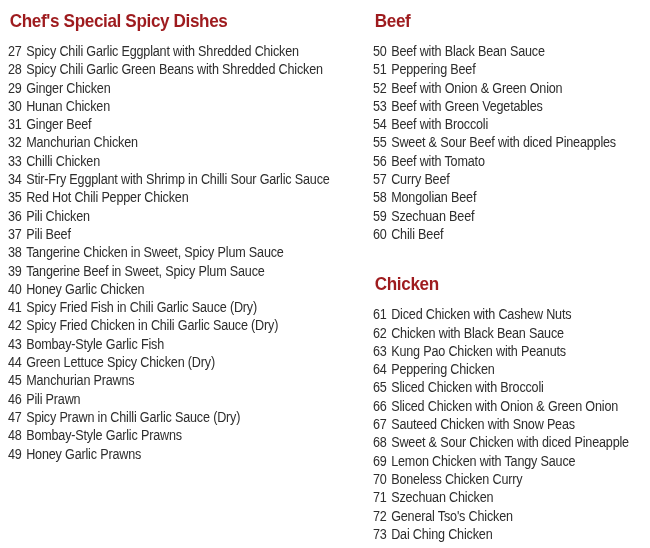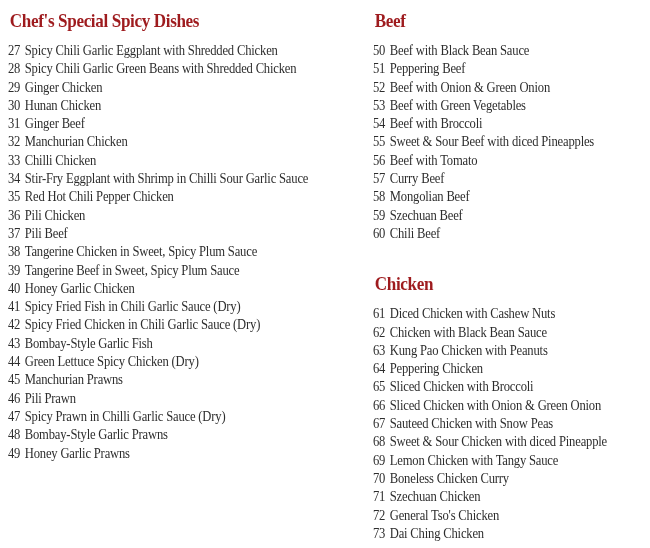--- a/index.html
+++ b/index.html
@@ -6,21 +6,21 @@
     margin: 0;
     padding: 0;
     background: #ffffff;
   }
   .menu-page {
     position: relative;
     width: 648px;
     height: 548px;
     background: #ffffff;
     overflow: hidden;
-    font-family: Liberation Serif, serif;
+    font-family: Liberation Sans, sans-serif;
   }
   .col {
     position: absolute;
     top: 10px;
     transform: scaleX(0.9);
     transform-origin: 0 0;
     white-space: nowrap;
   }
   .col-left  { left: 8px;  width: 400px; }
   .col-right { left: 373px; width: 300px; }

